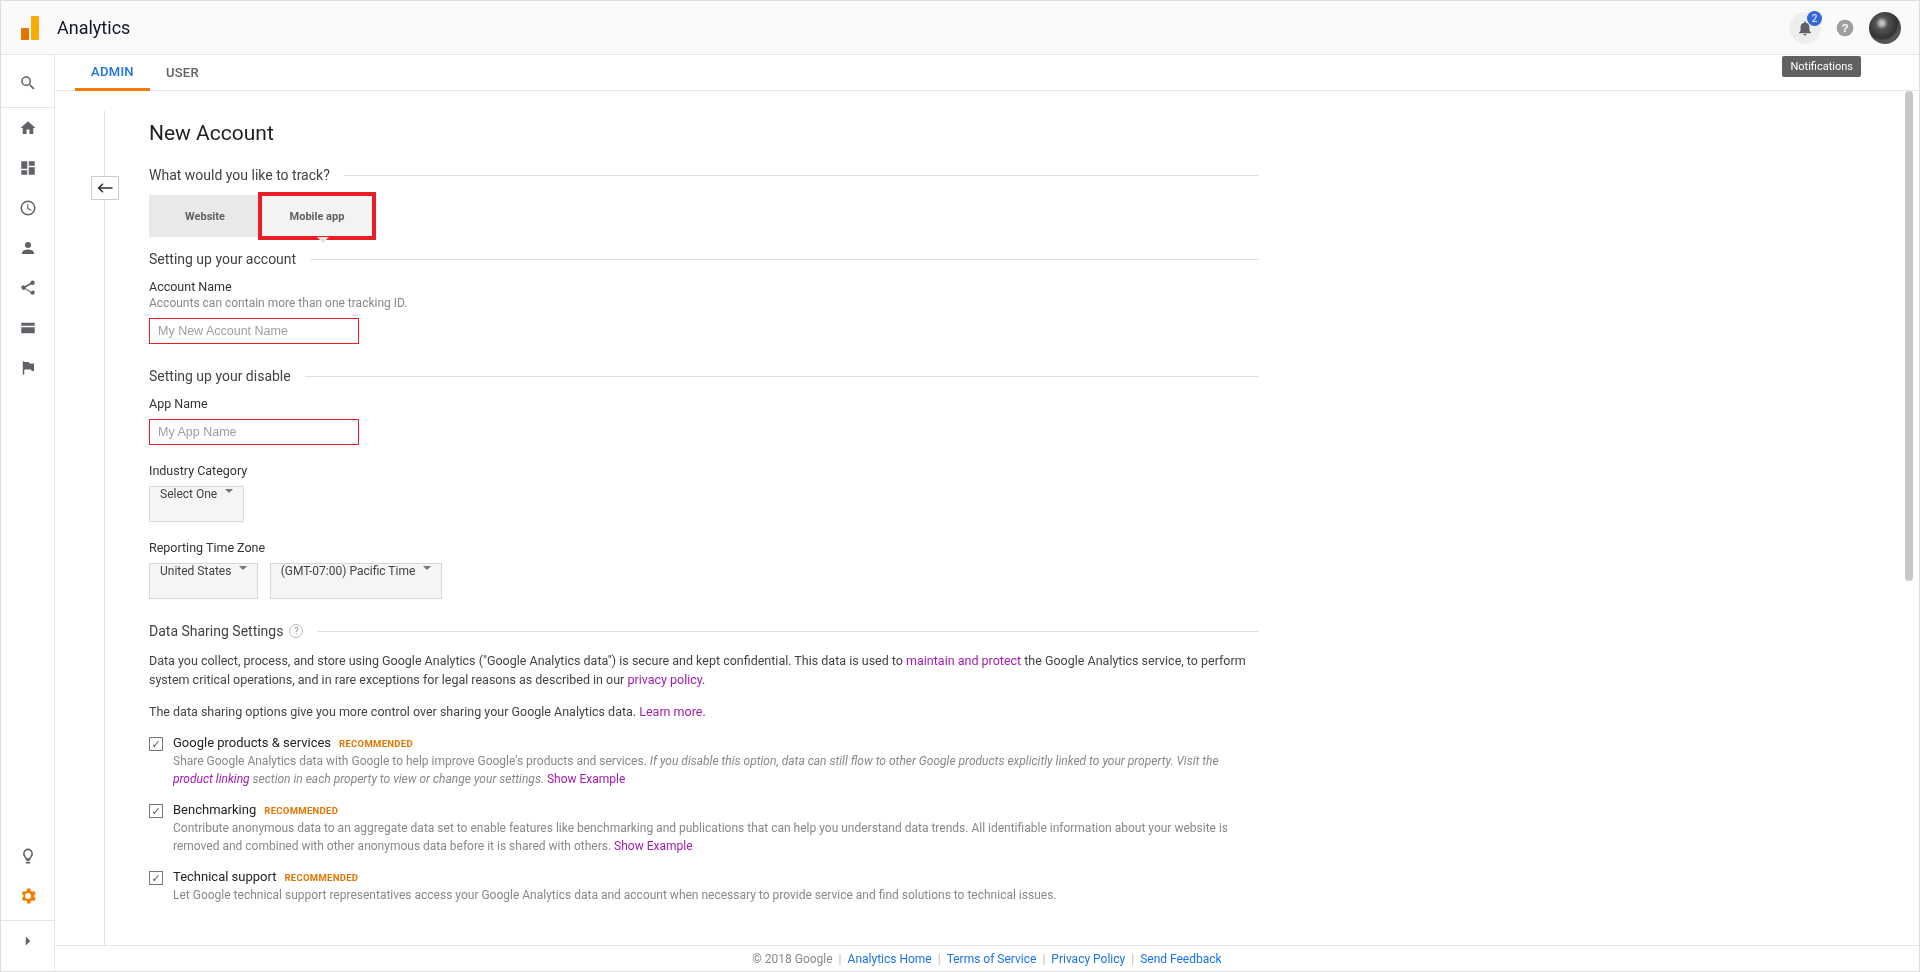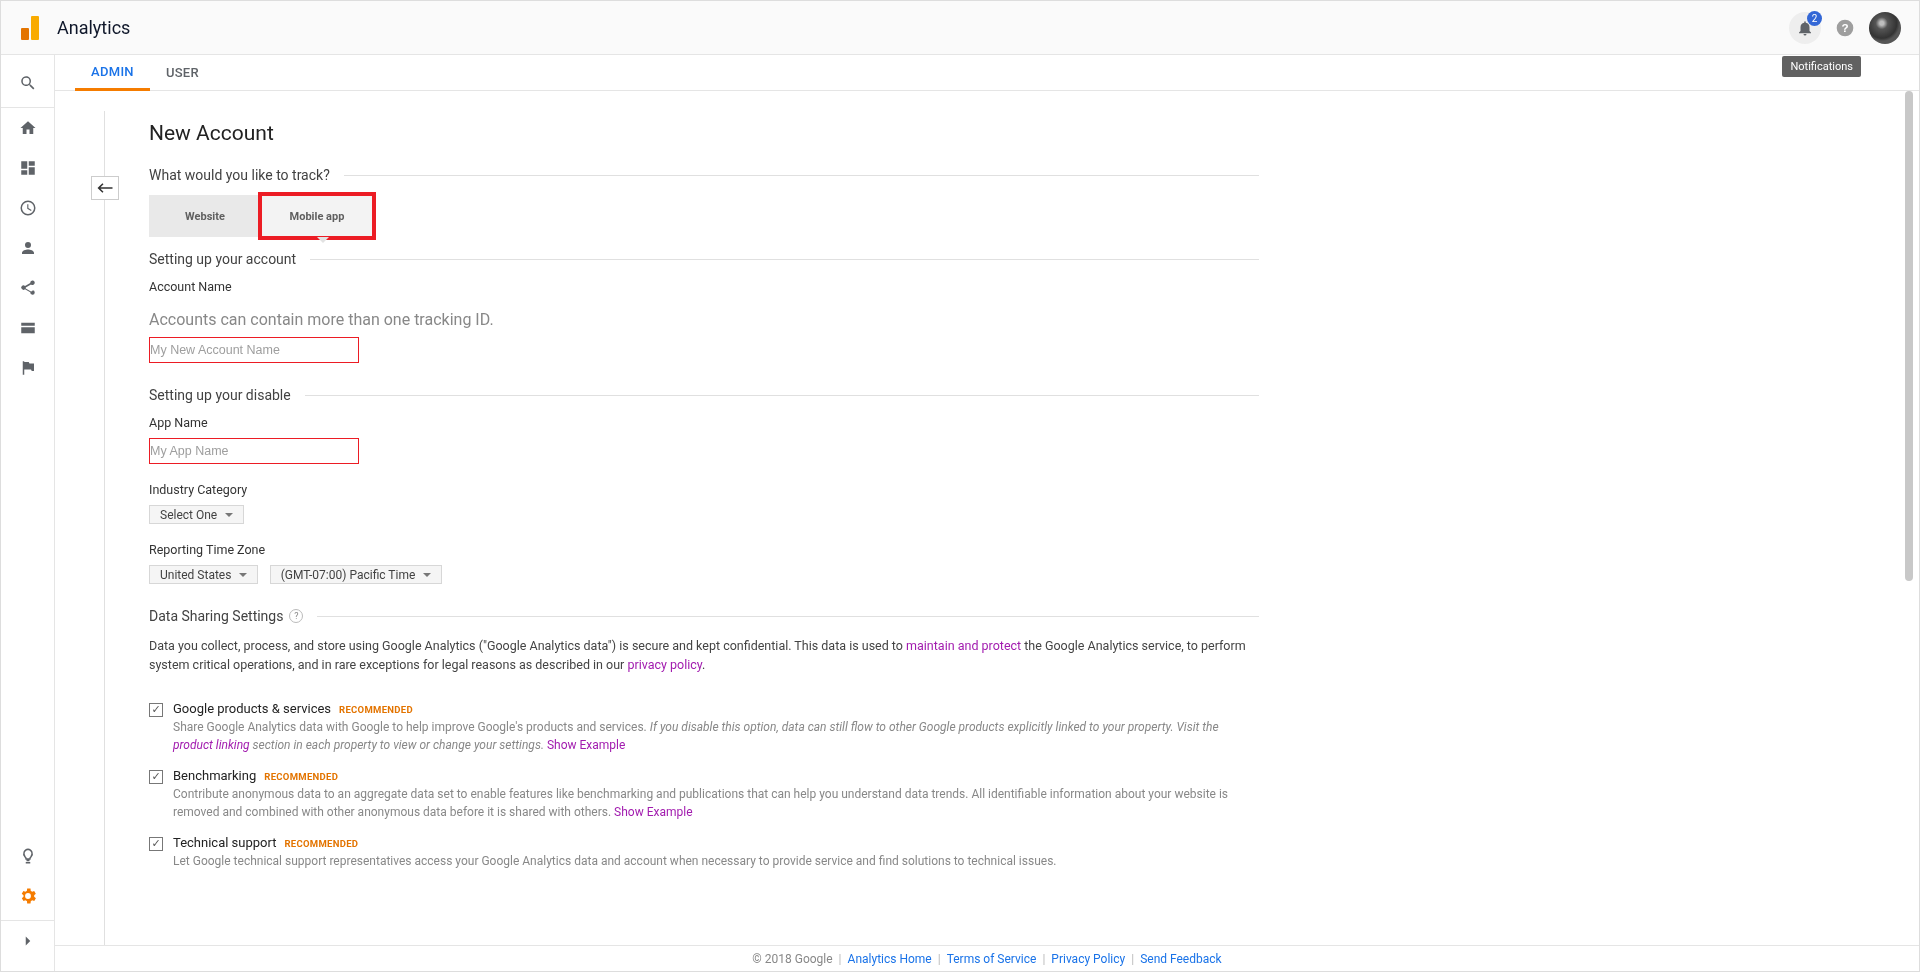--- a/index.html
+++ b/index.html
@@ -50,24 +50,24 @@
 .h1 { font-size:21px; font-weight:400; color:#222; margin-bottom:22px;}
 .section-head { display:flex; align-items:center; margin: 6px 0 12px; color:#424242; font-size:14px;}
 .section-head .line { flex:1; height:1px; background:#e0e0e0; margin-left:14px;}
 .seg { display:inline-flex; background:#ececec;}
 .seg-item{ min-width:112px; height:42px; display:flex; align-items:center; justify-content:center; font-size:11px; font-weight:700; color:#5f5f5f; cursor:pointer; background:#f3f3f3;}
 .seg-item:first-child{ background:#e9e9e9;}
 .seg-item.highlight{ outline:4px solid #ec1c24; outline-offset:-1px;}
 .arrow-under { position:relative; margin-bottom:14px;}
 .arrow-under::after{ content:""; position:absolute; left:168px; top:42px; border:6px solid transparent; border-top-color:#e2e2e2;}
 .label { font-weight:400; font-size:12.5px; color:#333; margin-top:0;}
-.hint { font-size:16px; color:#888; margin-top:16px;}
-.input { margin-top:8px; padding:0 0; height:26px; width:210px; font-size:12.5px; border:1px solid #ec1c24;}
+.hint { font-size:12px; color:#888; margin-top:2px;}
+.input { margin-top:8px; padding:0 8px; height:26px; width:210px; font-size:12.5px; border:1px solid #ec1c24;}
 .input::placeholder{ color:#9e9e9e;}
-.dropdown{ display:inline-flex; align-items:center; height:19px; padding:0 10px; margin-top:8px; background:#f5f5f5; border:1px solid #d7d7d7; font-size:12px; color:#424242; cursor:pointer; margin-right:8px;}
+.dropdown{ display:inline-flex; height:36px; padding:0 10px; margin-top:8px; background:#f5f5f5; border:1px solid #d7d7d7; font-size:12px; color:#424242; cursor:pointer; margin-right:8px;}
 .caret{ margin-left:8px; border:4px solid transparent; border-top-color:#777; transform: translateY(2px);}
 .spacing { height:18px;}
 .para{ font-size:12.5px; color:#444; line-height:1.55; }
 .link{ color:#a21caf; cursor:pointer;}
 .opt{ display:flex; margin-bottom:14px;}
 .chk{ width:14px; height:14px; border:1px solid #777; margin-right:10px; margin-top:2px; display:flex; align-items:center; justify-content:center; font-size:11px; color:#555; flex-shrink:0;}
 .opt-body{ flex:1;}
 .opt-title{ font-size:13px; color:#222;}
 .rec{ color:#e37400; font-size:9.5px; font-weight:700; margin-left:8px; letter-spacing:.3px;}
 .opt-desc{ color:#888; font-size:12px; line-height:1.5; margin-top:2px;}
@@ -247,20 +247,21 @@
           <div class="section-head">
                 <span>Data Sharing Settings</span>
                 <span class="qmark">?</span>
                 <span class="line"></span>
               </div>
 
           <p class="para">
             <span>Data you collect, process, and store using Google Analytics ("Google Analytics data") is secure and kept confidential. This data is used to </span><span class="link">maintain and protect</span><span> the Google Analytics service, to perform system critical operations, and in rare exceptions for legal reasons as described in our </span><span class="link">privacy policy</span><span>.</span>
           </p>
           <div style="height:12px"></div>
+          <p class="para"><span>The data sharing options give you more control over sharing your Google Analytics data. </span><span class="link">Learn more.</span></p>
           <div style="height:14px"></div>
 
           
           <div class="opt">
             <div class="chk">✓</div>
             <div class="opt-body">
               <span class="opt-title">Google products &amp; services</span><span class="rec">RECOMMENDED</span>
               <div class="opt-desc">
                 <span>Share Google Analytics data with Google to help improve Google's products and services. </span><span class="italic"><span>If you disable this option, data can still flow to other Google products explicitly linked to your property. Visit the </span><span class="link">product linking</span><span> section in each property to view or change your settings. </span></span><span class="link">Show Example</span>
               </div>

